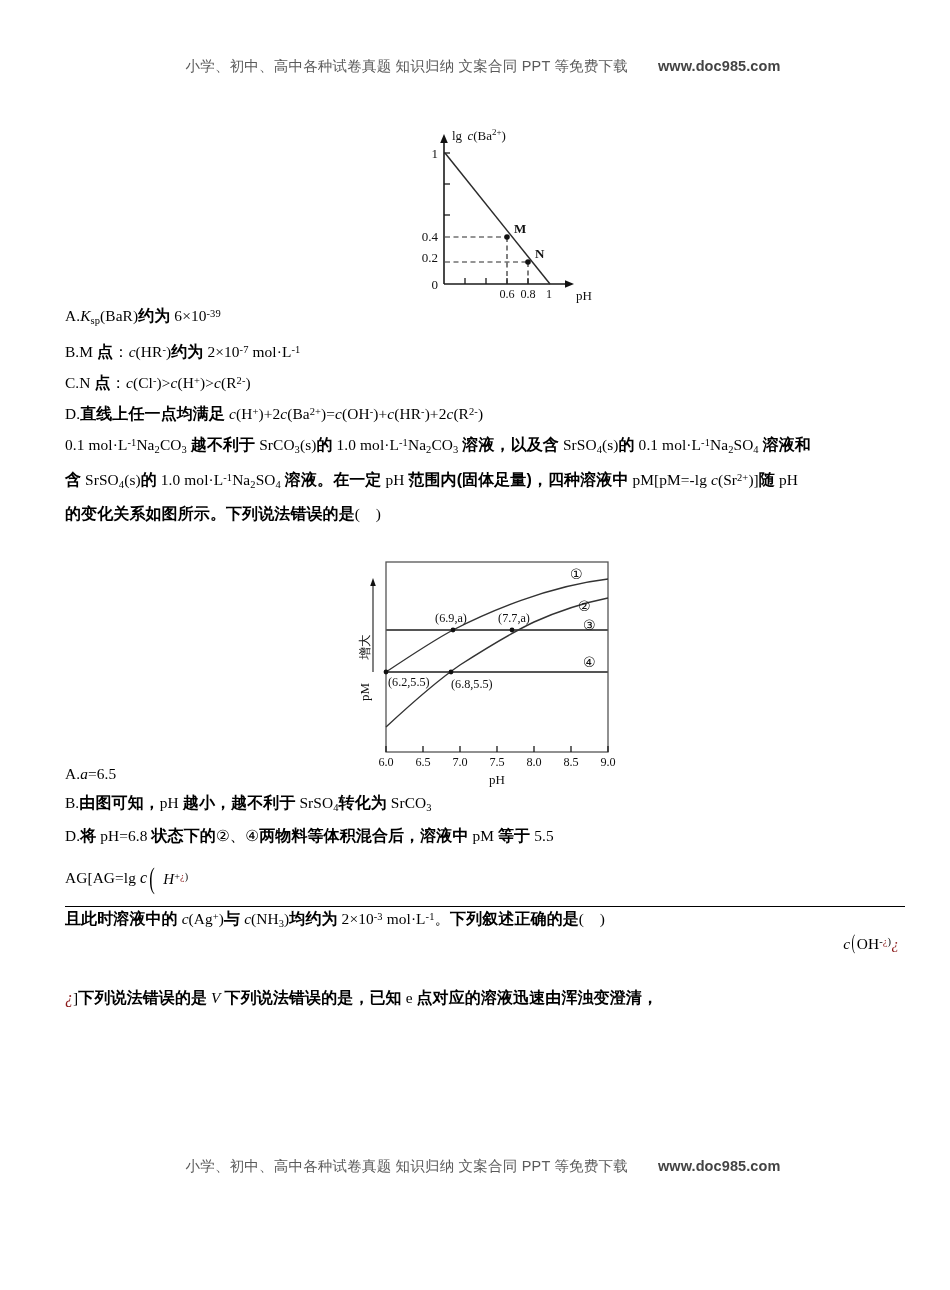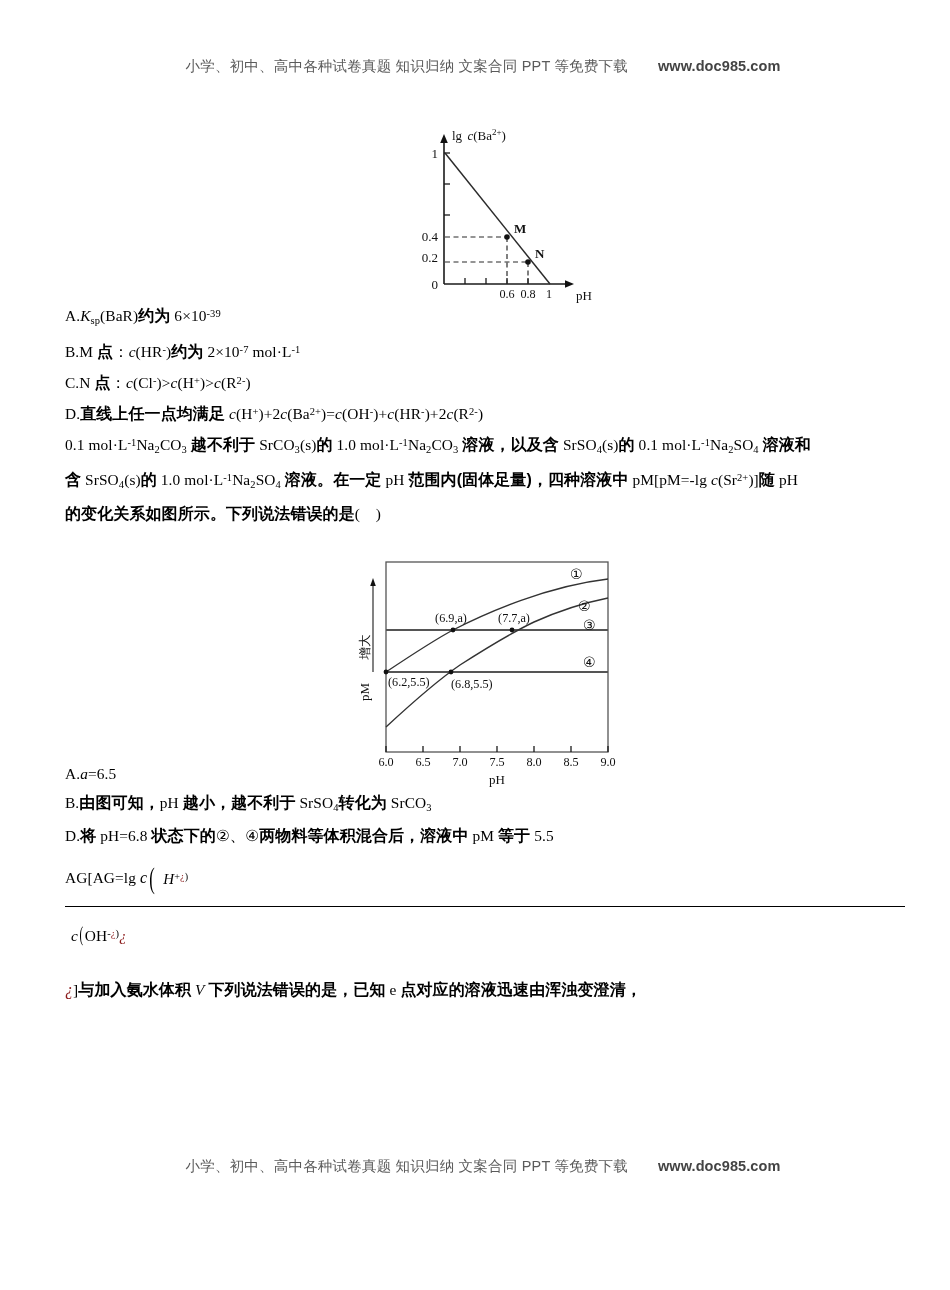--- a/index.html
+++ b/index.html
@@ -233,24 +233,25 @@
     <div style="height:232px"></div>
 
     <div class="ln opt">A.<i class="v">a</i>=6.5</div>
     <div class="ln opt">B.<span class="cn">由图可知，</span>pH <span class="cn">越小，越不利于</span> SrSO<sub>4</sub><span class="cn">转化为</span> SrCO<sub>3</sub></div>
     <div class="ln opt">D.<span class="cn">将</span> pH=6.8 <span class="cn">状态下的</span>②、④<span class="cn">两物料等体积混合后，溶液中</span> pM <span class="cn">等于</span> 5.5</div>
 
 
     <div class="ln" style="white-space:nowrap; line-height:52px; height:52px;">
       <span style="display:inline-block;vertical-align:middle;">AG[AG=lg <i class="v" style="font-size:16px">c</i></span><span style="display:inline-block;vertical-align:middle;font-size:30px;line-height:1;transform:scaleX(.55);transform-origin:center;">(</span><span style="display:inline-block;vertical-align:middle;text-align:center;font-style:italic;font-size:15px;">
         <span style="display:block;padding:0 6px 1px 6px;">H<sup style="font-style:normal">+<span style="color:#8b1a1a">¿</span>)</sup></span></span>
-        <span style="display:block;border-top:1.3px solid #000;padding:1px 6px 0 6px;"><i class="v">c</i><span style="font-size:20px;display:inline-block;transform:scaleX(.55);">(</span>OH<sup style="font-style:normal">-<span style="color:#8b1a1a">¿</span>)</sup><span style="color:#8b1a1a;font-style:italic;">¿</span></span>
-      <span style="display:inline-block;vertical-align:middle;color:#8b1a1a;font-style:italic;font-size:16px;">¿</span><span style="display:inline-block;vertical-align:middle;">]<span class="cn">与加入氨水体积</span> <i class="v">V</i> <span class="cn">下列说法错误的是，已知</span> e <span class="cn">点对应的溶液迅速由浑浊变澄清，</span></span>
+        <span style="display:block;border-top:1.3px solid #000;padding:9px 6px 0 6px;text-align:right;"><i class="v">c</i><span style="font-size:20px;display:inline-block;transform:scaleX(.55);">(</span>OH<sup style="font-style:normal">-<span style="color:#8b1a1a">¿</span>)</sup><span style="color:#8b1a1a;font-style:italic;">¿</span></span>
+      <span style="display:inline-block;vertical-align:middle;color:#8b1a1a;font-style:italic;font-size:16px;">¿</span><span style="display:inline-block;vertical-align:middle;">]<span class="cn">下列说法错误的是</span> <i class="v">V</i> <span class="cn">下列说法错误的是，已知</span> e <span class="cn">点对应的溶液迅速由浑浊变澄清，</span></span>
     </div>
 
+    <div class="ln"><span class="cn">且此时溶液中的</span> <i class="v">c</i>(Ag<sup>+</sup>)<span class="cn">与</span> <i class="v">c</i>(NH<sub>3</sub>)<span class="cn">均约为</span> 2×10<sup>-3</sup> mol·L<sup>-1</sup>。<span class="cn">下列叙述正确的是</span>(&nbsp;&nbsp;&nbsp;&nbsp;)</div>
 
   </div>
 
   <div class="wm" id="wm-bottom">
     <span class="wm-txt">小学、初中、高中各种试卷真题 知识归纳 文案合同 PPT 等免费下载</span><span class="wm-url">www.doc985.com</span>
   </div>
 
 </div>
 
 </body></html>

